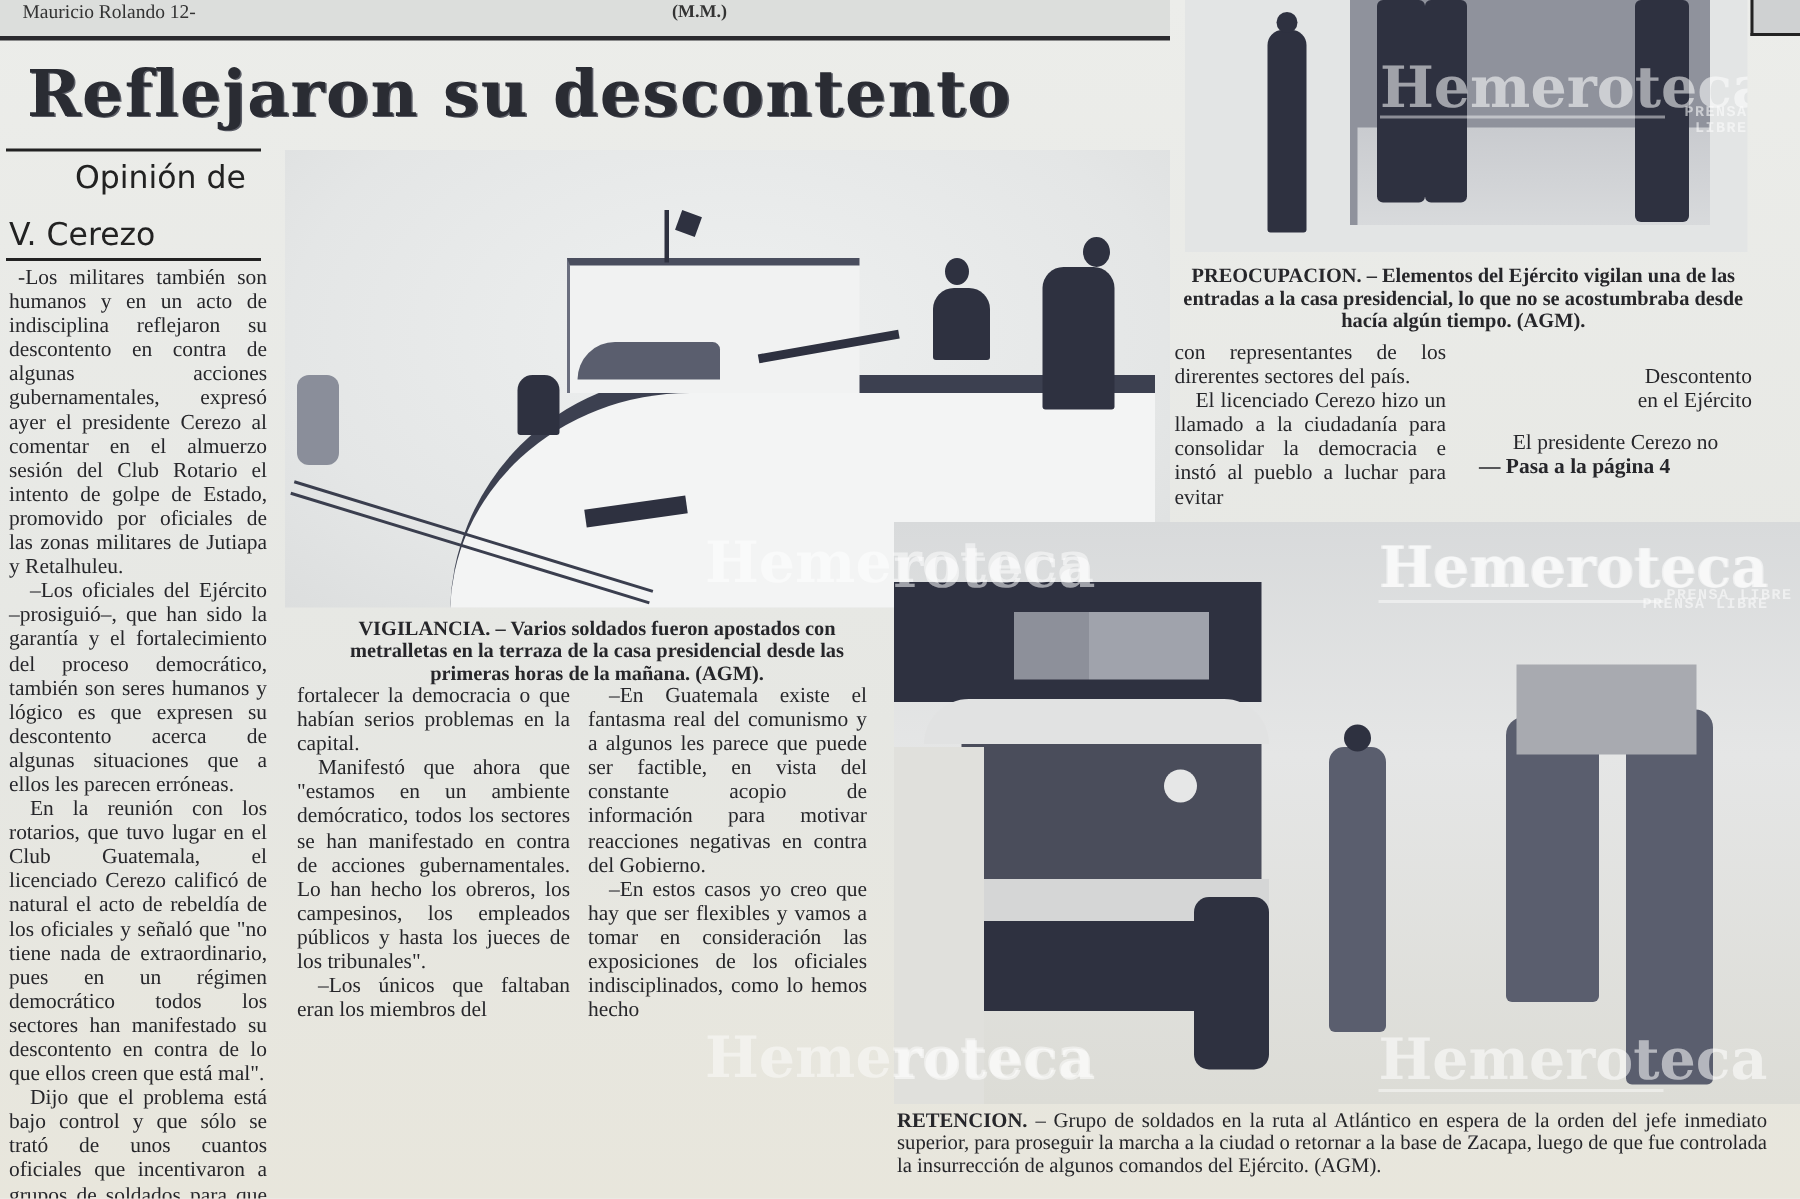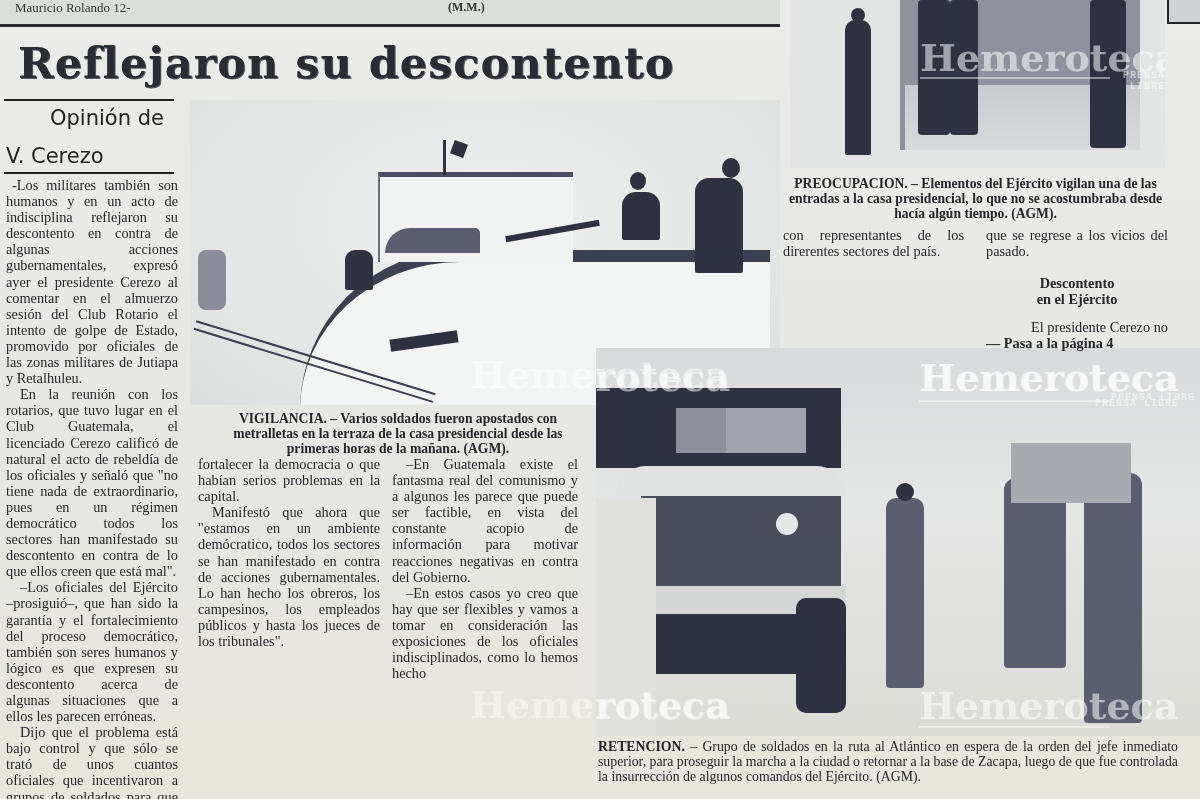--- a/index.html
+++ b/index.html
@@ -39,21 +39,21 @@
     text-align: justify; color: #26262a;
   }
   .col p { text-indent: 14px; }
   .col p.noindent { text-indent: 6px; }
   .col-1 { left: 6px; top: 177px; width: 172px; }
   .col-2 { left: 198px; top: 456px; width: 182px; }
   .col-3 { left: 392px; top: 456px; width: 186px; }
   .col-4 { left: 783px; top: 227px; width: 181px; }
   .col-5 { left: 986px; top: 227px; width: 182px; }
 
-  .subhead { font-weight: bold; text-align: center; font-family: "Liberation Serif", serif; }
+  .subhead { font-weight: normal; text-align: right; font-family: "Liberation Serif", serif; }
   .continued { font-weight: bold; text-align: left; }
 
   
   .caption {
     position: absolute; font-family: "Liberation Serif", serif; font-weight: bold;
     font-size: 13.6px; line-height: 15px; color: #26262a; text-align: justify;
   }
   .caption .lead { font-weight: bold; }
   .cap-vig { left: 208px; top: 411px; width: 380px; text-align: center; }
   .cap-pre { left: 783px; top: 176px; width: 385px; text-align: center; }
@@ -171,42 +171,43 @@
   </div>
   <div class="caption cap-ret">
     <b>RETENCION.</b><span> – Grupo de soldados en la ruta al Atlántico en espera de la orden del jefe inmediato superior, para proseguir la marcha a la ciudad o retornar a la base de Zacapa, luego de que fue controlada la insurrección de algunos comandos del Ejército. (AGM).</span>
   </div>
   <div class="caption cap-pre">
     <span class="lead">PREOCUPACION.</span><span> – Elementos del Ejército vigilan una de las entradas a la casa presidencial, lo que no se acostumbraba desde hacía algún tiempo. (AGM).</span>
   </div>
 
   <div class="col col-1">
     <p class="noindent">-Los militares también son humanos y en un acto de indisciplina reflejaron su descontento en contra de algunas acciones gubernamentales, expresó ayer el presidente Cerezo al comentar en el almuerzo sesión del Club Rotario el intento de golpe de Estado, promovido por oficiales de las zonas militares de Jutiapa y Retalhuleu.</p>
+    <p>–Los oficiales del Ejército –prosiguió–, que han sido la garantía y el fortalecimiento del proceso democrático, también son seres humanos y lógico es que expresen su descontento acerca de algunas situaciones que a ellos les parecen erróneas.</p>
     <p>En la reunión con los rotarios, que tuvo lugar en el Club Guatemala, el licenciado Cerezo calificó de natural el acto de rebeldía de los oficiales y señaló que "no tiene nada de extraordinario, pues en un régimen democrático todos los sectores han manifestado su descontento en contra de lo que ellos creen que está mal".</p>
-    <p>–Los oficiales del Ejército –prosiguió–, que han sido la garantía y el fortalecimiento del proceso democrático, también son seres humanos y lógico es que expresen su descontento acerca de algunas situaciones que a ellos les parecen erróneas.</p>
     <p>Dijo que el problema está bajo control y que sólo se trató de unos cuantos oficiales que incentivaron a grupos de soldados para que les acompañaran a la capital, para cuyo efecto expusieron que era para</p>
   </div>
 
   <div class="col col-2">
     <p class="noindent" style="text-indent:0">fortalecer la democracia o que habían serios problemas en la capital.</p>
     <p>Manifestó que ahora que "estamos en un ambiente demócratico, todos los sectores se han manifestado en contra de acciones gubernamentales. Lo han hecho los obreros, los campesinos, los empleados públicos y hasta los jueces de los tribunales".</p>
+    <p>–Los únicos que faltaban eran los miembros del</p>
   </div>
 
   <div class="col col-3">
     <p>–En Guatemala existe el fantasma real del comunismo y a algunos les parece que puede ser factible, en vista del constante acopio de información para motivar reacciones negativas en contra del Gobierno.</p>
     <p>–En estos casos yo creo que hay que ser flexibles y vamos a tomar en consideración las exposiciones de los oficiales indisciplinados, como lo hemos hecho</p>
   </div>
 
   <div class="col col-4">
     <p style="text-indent:0">con representantes de los direrentes sectores del país.</p>
+    <p>El licenciado Cerezo hizo un llamado a la ciudadanía para consolidar la democracia e instó al pueblo a luchar para evitar</p>
   </div>
 
   <div class="col col-5">
-    <p style="text-indent:0">que se regrese a los vicios del pasado.</p>
     <div style="height:16px;"></div>
     <div class="subhead">Descontento</div>
     <div class="subhead">en el Ejército</div>
     <div style="height:12px;"></div>
-    <p style="text-align:right;text-indent:0">El presidente Cerezo no</p>
+    <p style="text-align:center;text-indent:0">El presidente Cerezo no</p>
     <div class="continued">— Pasa a la página 4</div>
   </div>
 
 </div>
 
 </body></html>

